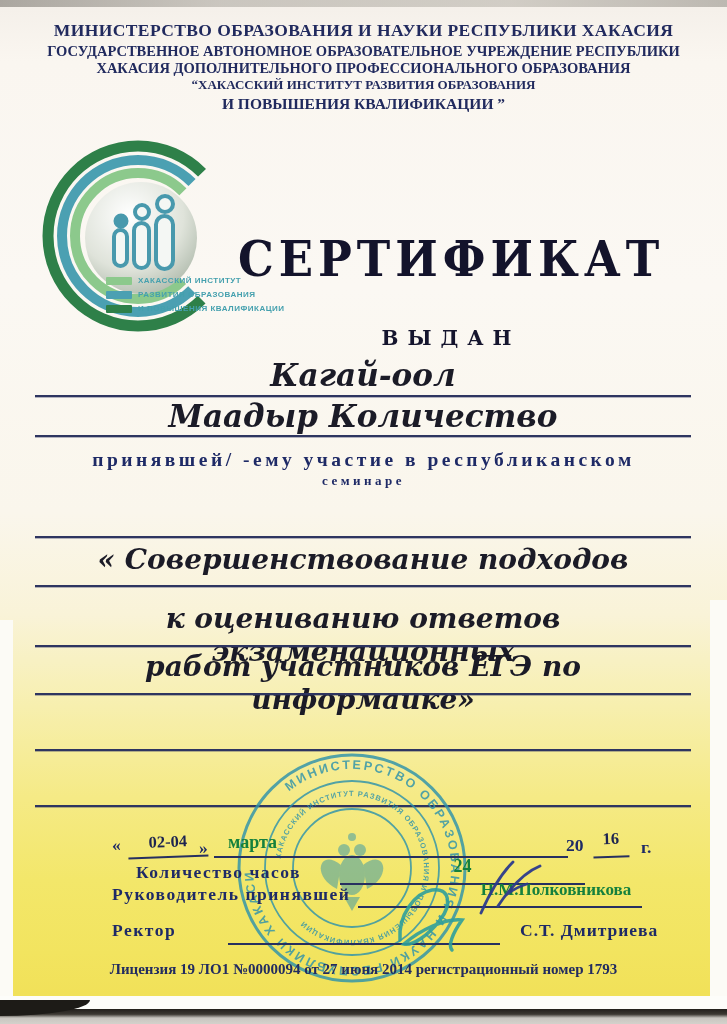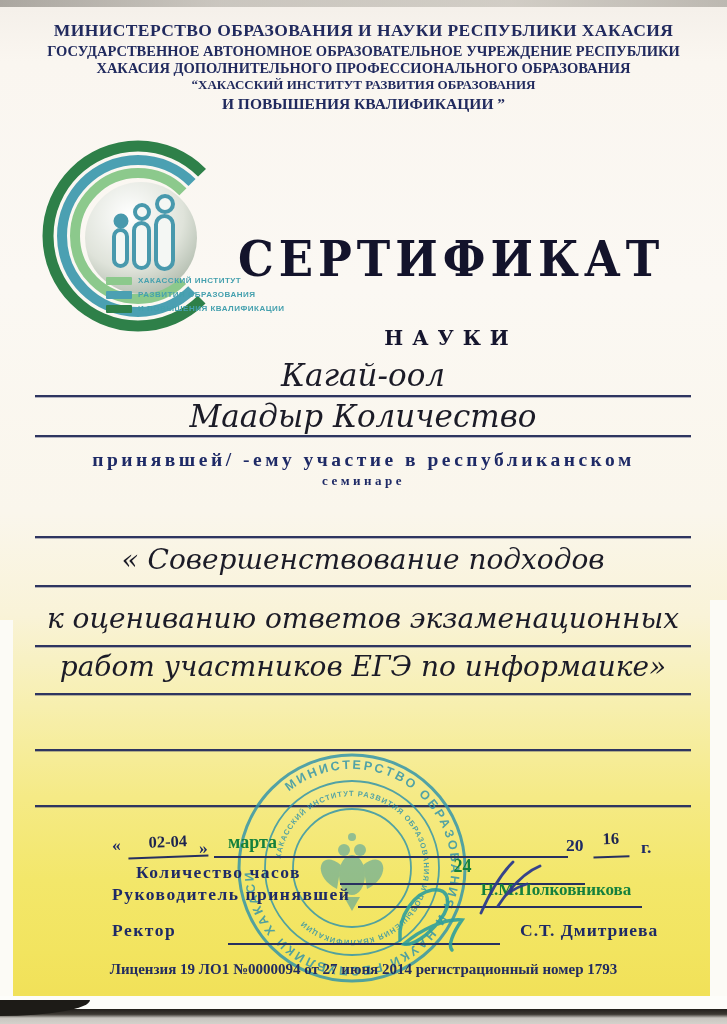--- a/index.html
+++ b/index.html
@@ -46,21 +46,21 @@
   .issued{position:absolute;left:232px;top:326px;width:438px;text-align:center;
     font-family:"DejaVu Serif",serif;font-weight:bold;font-size:20px;
     letter-spacing:9px;color:#15152e;}
 
   
   .rule{position:absolute;left:35px;right:36px;height:0;
         border-bottom:2px solid #2e3560;box-shadow:0 1px 0 rgba(46,53,96,.35);}
 
   
   .script{position:absolute;left:35px;right:36px;text-align:center;
-    font-family:"DejaVu Serif",serif;font-style:italic;font-weight:normal;
+    font-family:"DejaVu Serif",serif;font-style:italic;font-weight:bold;
     color:#1b1b27;}
   .name-1{top:357px;font-size:31px;}
   .name-2{top:398px;font-size:31px;}
   .q1{top:543px;font-size:28px;}
   .q2{top:602px;font-size:28px;}
   .q3{top:650px;font-size:28px;}
 
   .part-1{position:absolute;left:20px;right:20px;top:449px;text-align:center;
     font-weight:bold;font-size:19.5px;letter-spacing:3.5px;color:#1e2a66;}
   .part-2{position:absolute;left:20px;right:20px;top:473px;text-align:center;
@@ -127,21 +127,21 @@
         <span class="logo-txt">РАЗВИТИЯ ОБРАЗОВАНИЯ</span>
       </div>
       <div class="logo-line">
         <span class="logo-bar" style="background:#2e8049"></span>
         <span class="logo-txt">И ПОВЫШЕНИЯ КВАЛИФИКАЦИИ</span>
       </div>
     </div>
   </div>
 
   <div class="cert-title">СЕРТИФИКАТ</div>
-  <div class="issued">НАУКИ</div>
+  <div class="issued">ВЫДАН</div>
 
   <div class="script name-1">Кагай-оол</div>
   <div class="rule" style="top:395px"></div>
   <div class="script name-2">Маадыр Количество</div>
   <div class="rule" style="top:435px"></div>
 
   <div class="part-1">принявшей/ -ему участие в республиканском</div>
   <div class="part-2">семинаре</div>
 
   <div class="rule" style="top:536px"></div>

